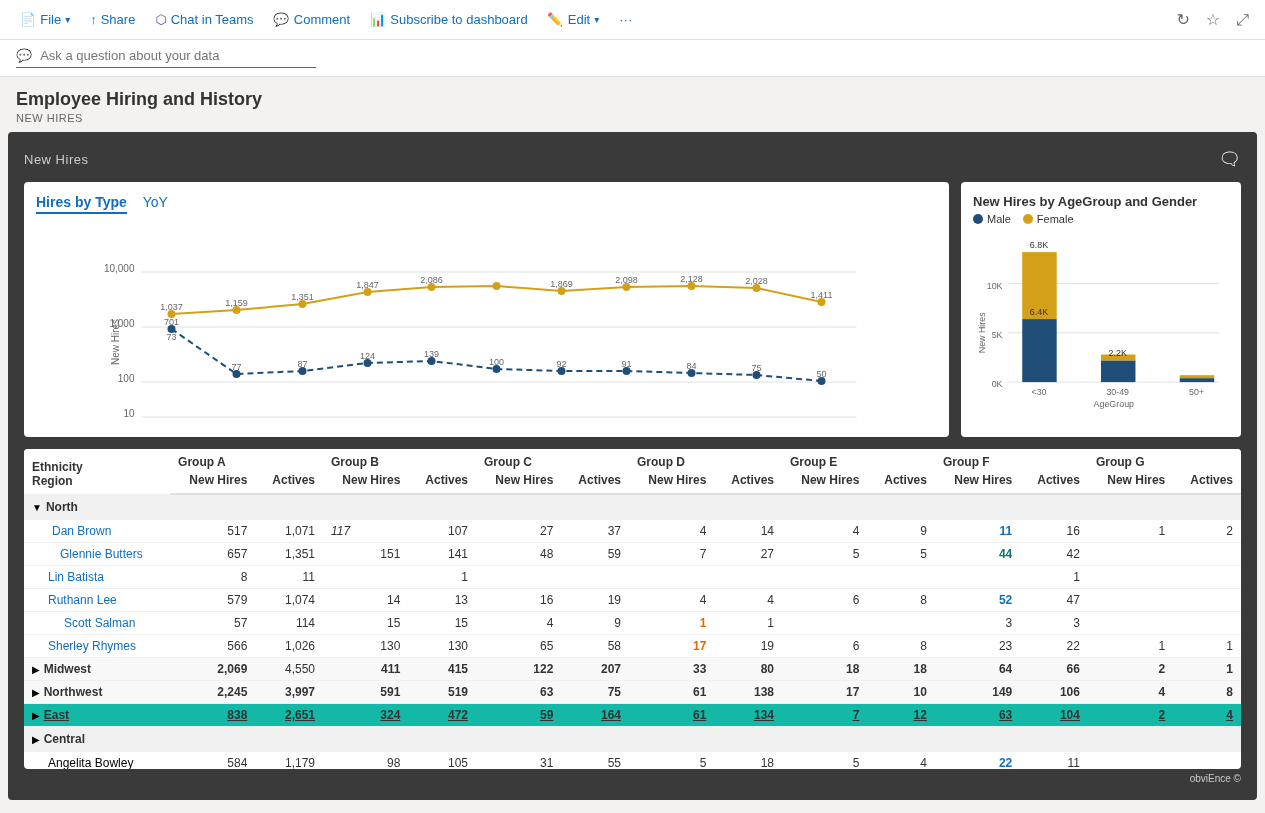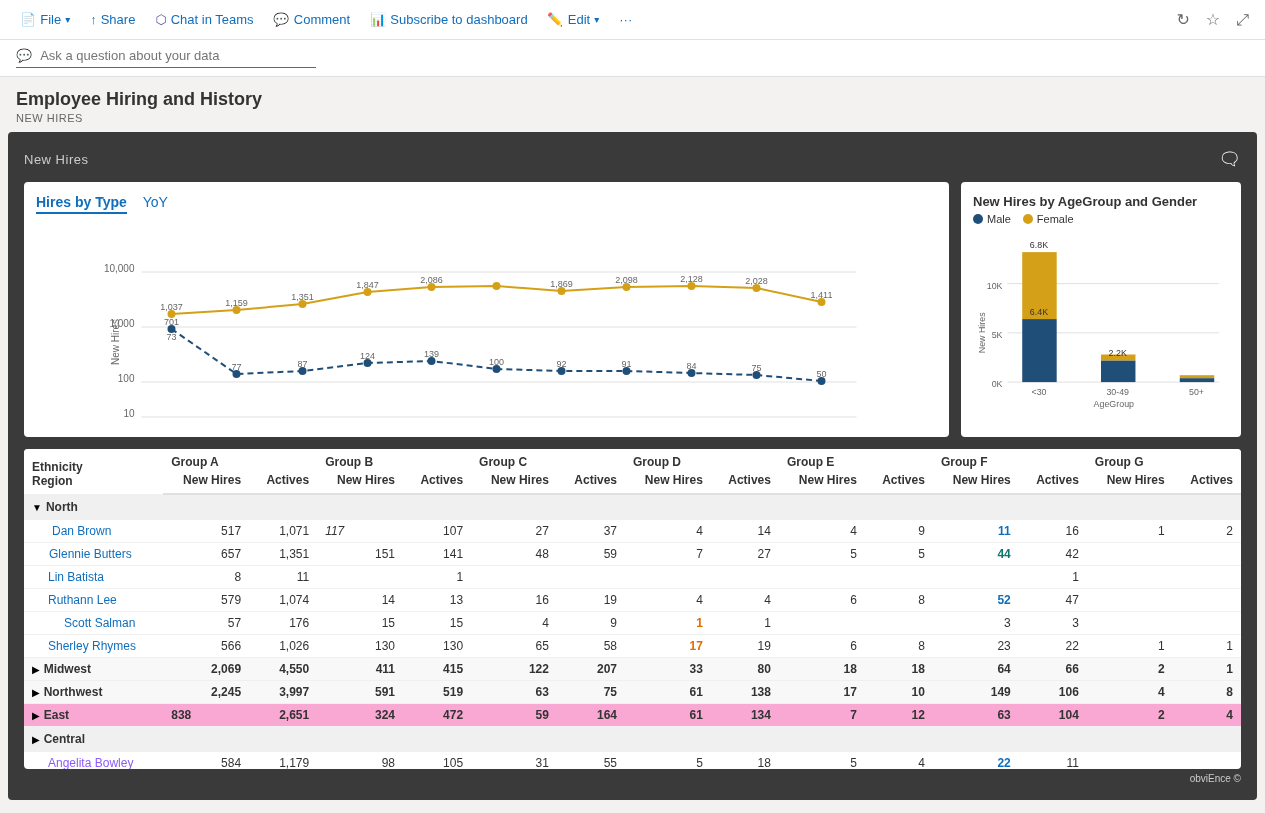--- a/index.html
+++ b/index.html
@@ -337,21 +337,21 @@
             <td style="text-align: right;">4</td>
             <td style="text-align: right;">14</td>
             <td style="text-align: right;">4</td>
             <td style="text-align: right;">9</td>
             <td style="text-align: right; color: rgb(16, 110, 190); font-weight: 600;">11</td>
             <td style="text-align: right;">16</td>
             <td style="text-align: right;">1</td>
             <td style="text-align: right;">2</td>
           </tr>
           <tr>
-            <td style="padding-left: 25px;"><span style="color:#106ebe;">Glennie Butters</span></td>
+            <td style="padding-left: 36px;"><span style="color:#106ebe;">Glennie Butters</span></td>
             <td style="text-align: right;">657</td>
             <td style="text-align: right;">1,351</td>
             <td style="text-align: right;">151</td>
             <td style="text-align: right;">141</td>
             <td style="text-align: right;">48</td>
             <td style="text-align: right;">59</td>
             <td style="text-align: right;">7</td>
             <td style="text-align: right;">27</td>
             <td style="text-align: right;">5</td>
             <td style="text-align: right;">5</td>
@@ -390,21 +390,21 @@
             <td style="text-align: right;">6</td>
             <td style="text-align: right;">8</td>
             <td style="text-align: right; color: rgb(16, 110, 190); font-weight: 600;">52</td>
             <td style="text-align: right;">47</td>
             <td style="text-align: right;"></td>
             <td style="text-align: right;"></td>
           </tr>
           <tr>
             <td style="padding-left: 40px;"><span style="color:#106ebe;">Scott Salman</span></td>
             <td style="text-align: right;">57</td>
-            <td style="text-align: right;">176</td>
+            <td style="text-align: right;">114</td>
             <td style="text-align: right;">15</td>
             <td style="text-align: right;">15</td>
             <td style="text-align: right;">4</td>
             <td style="text-align: right;">9</td>
             <td style="text-align: right; color: rgb(224, 108, 0); font-weight: 600;">1</td>
             <td style="text-align: right;">1</td>
             <td style="text-align: right;"></td>
             <td style="text-align: right;"></td>
             <td style="text-align: right;">3</td>
             <td style="text-align: right;">3</td>
@@ -424,21 +424,21 @@
             <td style="text-align: right;">6</td>
             <td style="text-align: right;">8</td>
             <td style="text-align: right;">23</td>
             <td style="text-align: right;">22</td>
             <td style="text-align: right;">1</td>
             <td style="text-align: right;">1</td>
           </tr>
           <tr style="background: rgb(248, 248, 248); font-weight: 700;">
             <td><button class="expand-btn">▶</button><span>Midwest</span></td>
             <td style="text-align: right; font-weight: 700;">2,069</td>
-            <td style="text-align: right; font-weight: 700;">4,550</td>
+            <td style="text-align: right; font-weight: 400;">4,550</td>
             <td style="text-align: right; font-weight: 700;">411</td>
             <td style="text-align: right; font-weight: 700;">415</td>
             <td style="text-align: right; font-weight: 700;">122</td>
             <td style="text-align: right; font-weight: 700;">207</td>
             <td style="text-align: right; font-weight: 700;">33</td>
             <td style="text-align: right; font-weight: 700;">80</td>
             <td style="text-align: right; font-weight: 700;">18</td>
             <td style="text-align: right; font-weight: 700;">18</td>
             <td style="text-align: right; font-weight: 700;">64</td>
             <td style="text-align: right; font-weight: 700;">66</td>
@@ -455,42 +455,42 @@
             <td style="text-align: right; font-weight: 700;">75</td>
             <td style="text-align: right; font-weight: 700;">61</td>
             <td style="text-align: right; font-weight: 700;">138</td>
             <td style="text-align: right; font-weight: 700;">17</td>
             <td style="text-align: right; font-weight: 700;">10</td>
             <td style="text-align: right; font-weight: 700;">149</td>
             <td style="text-align: right; font-weight: 700;">106</td>
             <td style="text-align: right; font-weight: 700;">4</td>
             <td style="text-align: right; font-weight: 700;">8</td>
           </tr>
-          <tr style="background: #f9a8d4; font-weight: 700;">
+          <tr style="background: #14b8a6; font-weight: 700; text-decoration: underline;">
             <td><button class="expand-btn">▶</button><span>East</span></td>
-            <td style="text-align: left; font-weight: 700;">838</td>
+            <td style="text-align: right; font-weight: 700;">838</td>
             <td style="text-align: right; font-weight: 700;">2,651</td>
             <td style="text-align: right; font-weight: 700;">324</td>
             <td style="text-align: right; font-weight: 700;">472</td>
             <td style="text-align: right; font-weight: 700;">59</td>
             <td style="text-align: right; font-weight: 700;">164</td>
             <td style="text-align: right; font-weight: 700;">61</td>
             <td style="text-align: right; font-weight: 700;">134</td>
             <td style="text-align: right; font-weight: 700;">7</td>
             <td style="text-align: right; font-weight: 700;">12</td>
             <td style="text-align: right; font-weight: 700;">63</td>
             <td style="text-align: right; font-weight: 700;">104</td>
             <td style="text-align: right; font-weight: 700;">2</td>
             <td style="text-align: right; font-weight: 700;">4</td>
           </tr>
           <tr style="background: rgb(240, 240, 240);">
             <td colspan="15" style="font-weight: 700; padding: 5px 8px;"><button class="expand-btn">▶</button><span style="font-weight:700;">Central</span></td>
           </tr>
           <tr>
-            <td style="padding-left: 24px;"><span style="color:#8b5cf6;">Angelita Bowley</span></td>
+            <td style="padding-left: 24px;"><span style="color:#000000;">Angelita Bowley</span></td>
             <td style="text-align: right;">584</td>
             <td style="text-align: right;">1,179</td>
             <td style="text-align: right;">98</td>
             <td style="text-align: right;">105</td>
             <td style="text-align: right;">31</td>
             <td style="text-align: right;">55</td>
             <td style="text-align: right;">5</td>
             <td style="text-align: right;">18</td>
             <td style="text-align: right;">5</td>
             <td style="text-align: right;">4</td>

